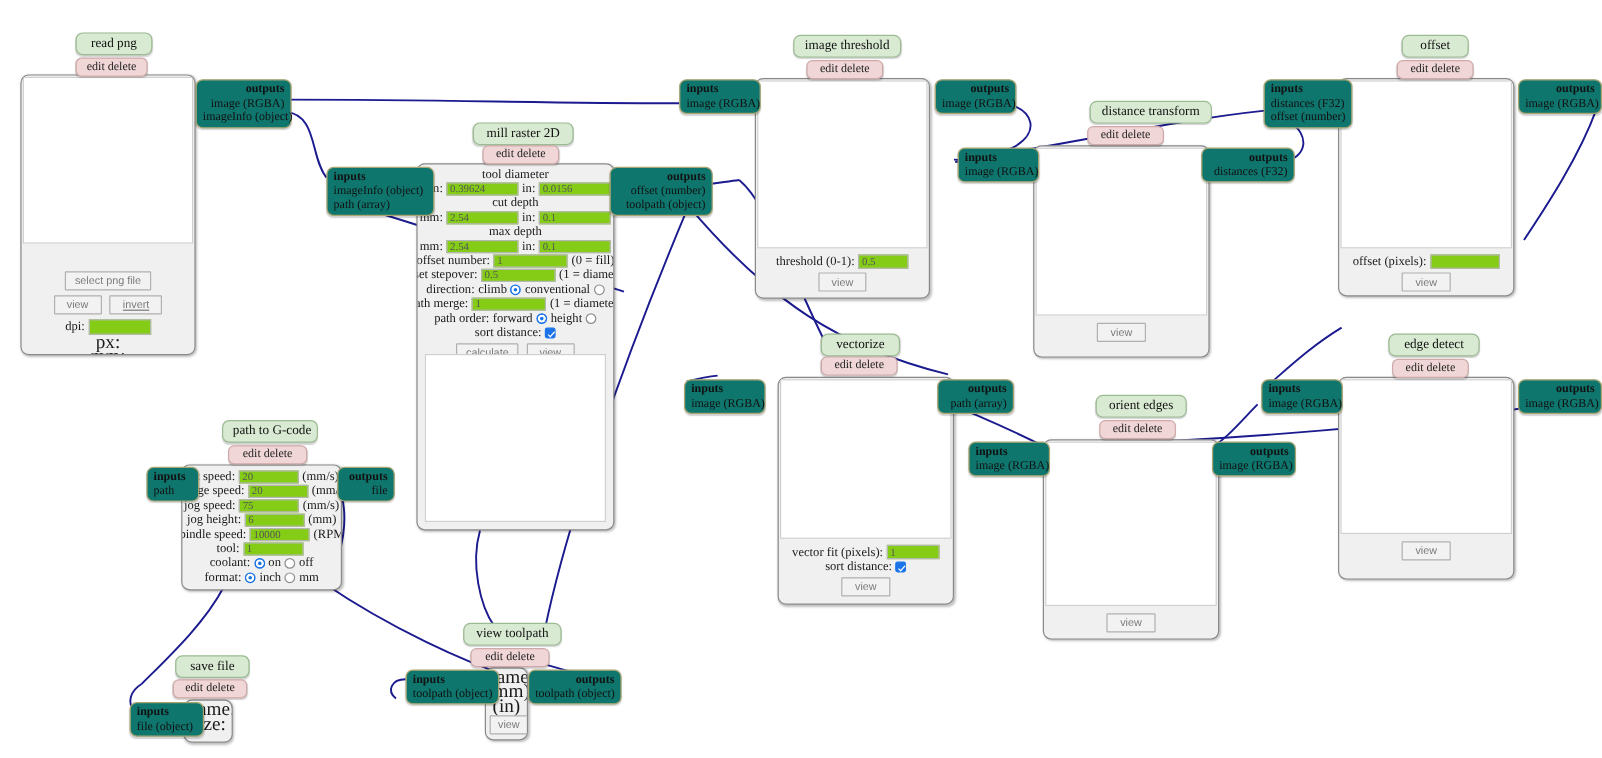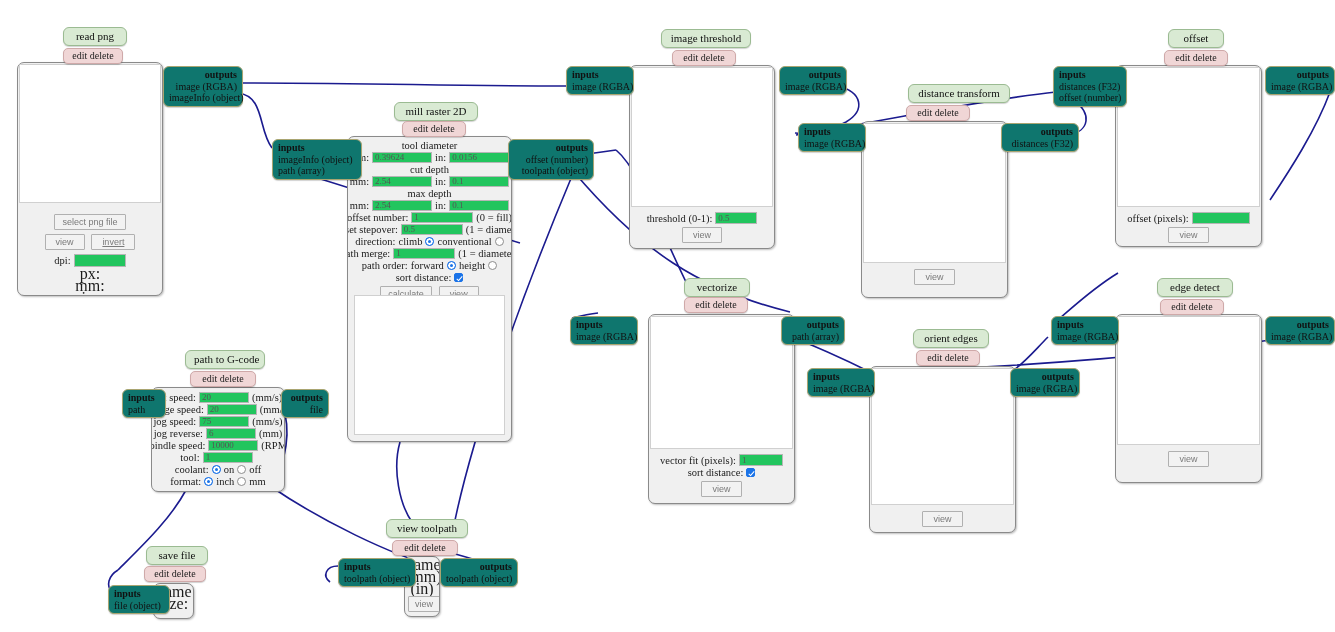--- a/index.html
+++ b/index.html
@@ -54,21 +54,21 @@
   }
   .canvasarea{background:#ffffff;border:1px solid #d0d0d0;box-sizing:border-box;}
   .panelbody{padding:3px 4px;text-align:center;}
 
   
   .row{display:flex;align-items:center;justify-content:center;gap:3px;margin:1px 0;white-space:nowrap;font-size:10.5px;}
   .row .lbl{text-align:right;}
   .ctr{text-align:center;font-size:10.5px;margin:1px 0;}
   input.txt{
     font-family:"Liberation Serif",serif;font-size:9px;color:#555;
-    border:1px solid #b6b6b6;background:#22c55e;height:11px;line-height:11px;
+    border:1px solid #b6b6b6;background:#84cc16;height:11px;line-height:11px;
     padding:0 2px;box-sizing:border-box;
   }
   .btn{
     display:inline-block;background:#f2f2f2;border:1px solid #b0b0b0;
     font-size:9px;color:#7a7a7a;padding:2px 7px;margin:2px 2px;
     font-family:"Liberation Sans",sans-serif;border-radius:1px;
   }
   .radio{
     display:inline-block;width:9px;height:9px;border-radius:50%;
     border:1px solid #8d8d8d;background:#fff;vertical-align:-1px;box-sizing:border-box;
@@ -146,21 +146,21 @@
   </svg>
 
   <div class="node">
     <div class="title" style="left:63px;top:27px;width:46px;">read png</div>
     <div class="editdel" style="left:63px;top:48px;width:46px;">
       <span>edit</span>
       <span>delete</span>
     </div>
     <div class="panel" style="left:17px;top:62px;width:144px;height:232px;">
       <div class="canvasarea" style="height:139px;margin:1px;"></div>
-      <div class="panelbody" style="padding-top:8px;">
+      <div class="panelbody" style="padding-top:20px;">
         <div class="btn">select png file</div>
         <div>
           <span class="btn" style="padding:2px 10px;">view</span>
           <span class="btn" style="padding:2px 10px;text-decoration:underline;">invert</span>
         </div>
         <div class="row" style="justify-content:center;margin-top:2px;">
           <span class="lbl">dpi:</span>
           <input class="txt" style="width: 52px; height: 13px;" value="">
         </div>
         <div class="stacklbl">px:</div>
@@ -431,21 +431,21 @@
             <span>plunge speed:</span>
           <input class="txt" style="width: 50px;" value="20">
           <span>(mm/s)</span>
           </div>
         <div class="row">
             <span>jog speed:</span>
           <input class="txt" style="width: 50px;" value="75">
           <span>(mm/s)</span>
           </div>
         <div class="row">
-            <span>jog reverse:</span>
+            <span>jog height:</span>
           <input class="txt" style="width: 50px;" value="6">
           <span>(mm)</span>
           </div>
         <div class="row">
             <span>spindle speed:</span>
           <input class="txt" style="width: 50px;" value="10000">
           <span>(RPM)</span>
           </div>
         <div class="row">
             <span>tool:</span>

